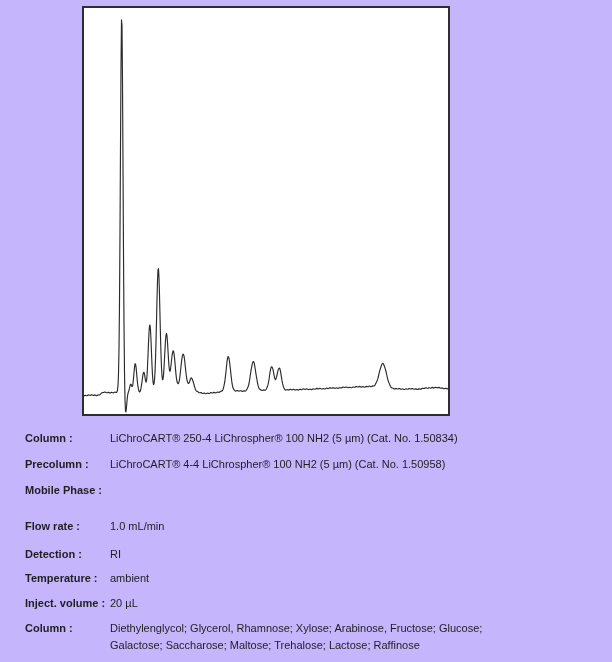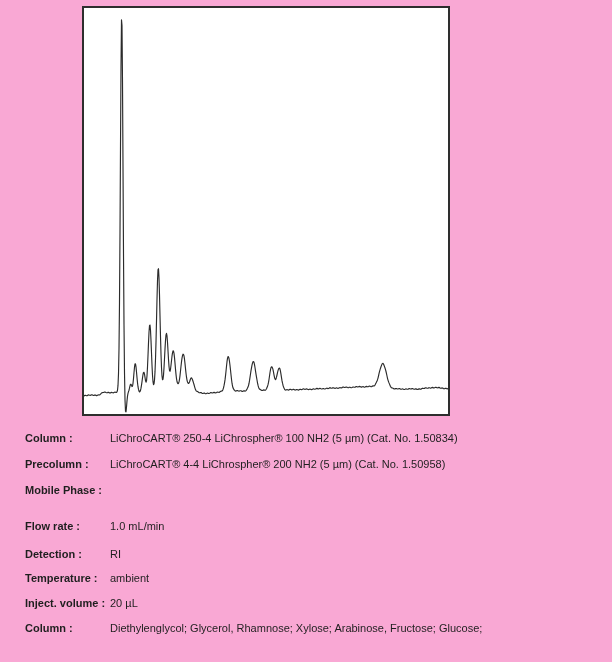--- a/index.html
+++ b/index.html
@@ -1,17 +1,17 @@
 <!DOCTYPE html>
 <html><head>
 <meta charset="utf-8">
 <style>
   html,body{margin:0;padding:0;background:#ffffff;}
   body{width:612px;height:662px;font-family:"Liberation Sans",sans-serif;color:#1f1f1f;}
-  .page{position:relative;width:612px;height:662px;background:#f9a8d4;overflow:hidden;}
+  .page{position:relative;width:612px;height:662px;background:#c4b5fd;overflow:hidden;}
 
   
   .plot{position:absolute;left:82px;top:6px;width:368px;height:410px;
         border:2px solid #2e2e2e;box-sizing:border-box;background:#ffffff;}
   .plot svg{display:block;width:364px;height:406px;}
   .trace{fill:none;stroke:#2b2b2b;stroke-width:1.15;stroke-linejoin:round;stroke-linecap:round;}
 
   
   .cond{position:absolute;left:25px;top:0;width:572px;}
   .row{position:absolute;left:0;width:572px;}
@@ -37,21 +37,21 @@
     <div class="row r0">
       <div class="lab">Column :</div>
       <div class="val">
         <div class="vline">LiChroCART® 250-4 LiChrospher® 100 NH2 (5 µm)  (Cat. No. 1.50834)</div>
       </div>
     </div>
 
     <div class="row r1">
       <div class="lab">Precolumn :</div>
       <div class="val">
-        <div class="vline">LiChroCART® 4-4 LiChrospher® 200 NH2 (5 µm)  (Cat. No. 1.50958)</div>
+        <div class="vline">LiChroCART® 4-4 LiChrospher® 100 NH2 (5 µm)  (Cat. No. 1.50958)</div>
       </div>
     </div>
 
     <div class="row r2">
       <div class="lab">Mobile Phase :</div>
       <div class="val">
       </div>
     </div>
 
     <div class="row r3">
@@ -79,17 +79,18 @@
       <div class="lab">Inject. volume :</div>
       <div class="val">
         <div class="vline">20 µL</div>
       </div>
     </div>
 
     <div class="row r7">
       <div class="lab">Column :</div>
       <div class="val">
         <div class="vline">Diethylenglycol; Glycerol, Rhamnose; Xylose; Arabinose, Fructose; Glucose;</div>
+        <div class="vline">Galactose; Saccharose; Maltose; Trehalose; Lactose; Raffinose</div>
       </div>
     </div>
 
   </div>
 </div>
 
 </body></html>

